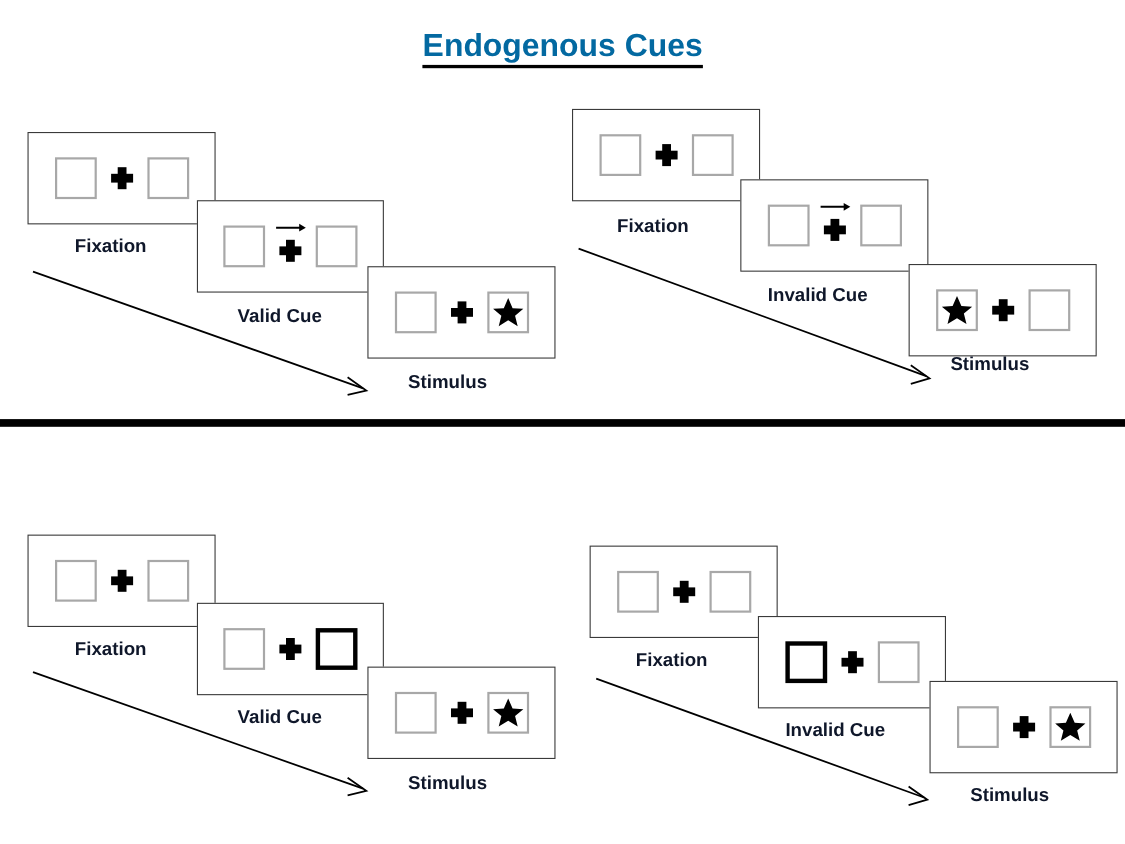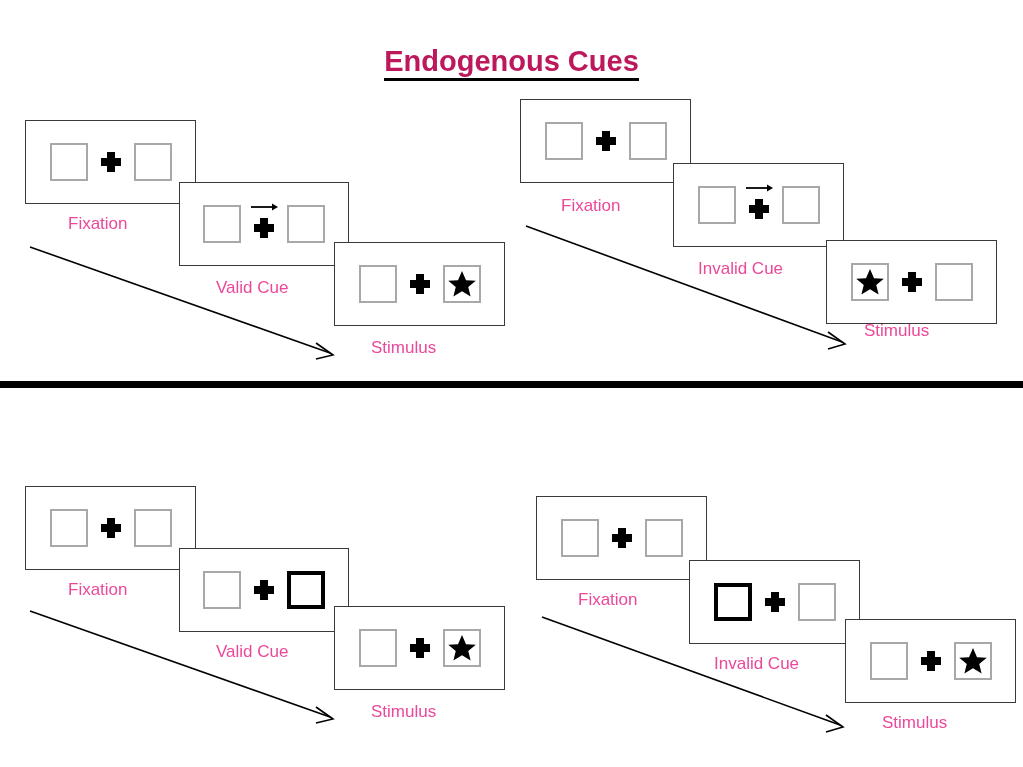--- a/index.html
+++ b/index.html
@@ -16,23 +16,22 @@
     overflow: hidden;
   }
 
   
   .section-title {
     position: absolute;
     width: 100%;
     text-align: center;
     font-weight: bold;
     font-size: 29px;
-    color: #be185d;
+    color: #0369a1;
     letter-spacing: 0px;
-    margin-top: 19px;
   }
   .section-title span {
     border-bottom: 3px solid #000000;
     padding-bottom: 1px;
   }
 
   
   .divider {
     position: absolute;
     left: 0;
@@ -116,23 +115,23 @@
     top: 1px;
     left: 50%;
     transform: translateX(-50%);
     width: 30px;
     height: 12px;
   }
 
   
   .caption {
     position: absolute;
-    font-weight: normal;
+    font-weight: bold;
     font-size: 17px;
-    color: #ec4899;
+    color: #0f172a;
     white-space: nowrap;
   }
 
   
   .timeline {
     position: absolute;
     overflow: visible;
   }
 </style>
 </head>

